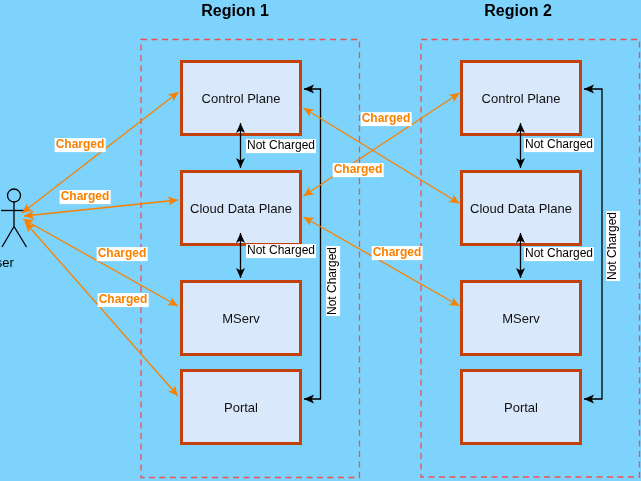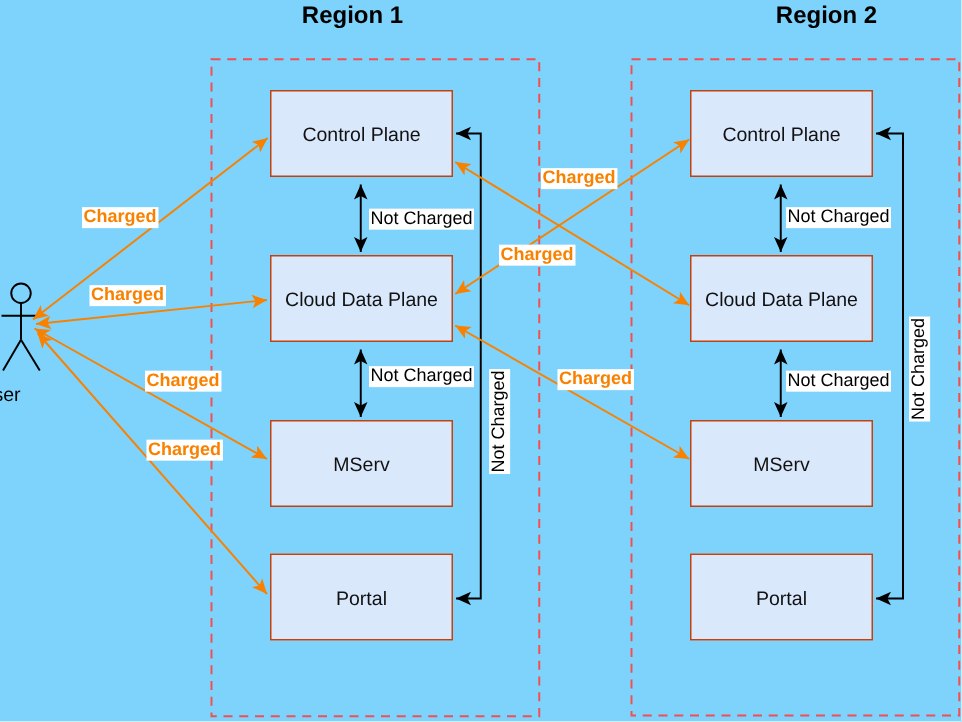--- a/index.html
+++ b/index.html
@@ -9,22 +9,22 @@
   }
   .layer-nodes{position:absolute;inset:0;z-index:1;}
   .layer-svg{position:absolute;inset:0;z-index:5;pointer-events:none;}
   .layer-labels{position:absolute;inset:0;z-index:10;pointer-events:none;}
 
   .region-title{
     position:absolute;transform:translateX(-50%);
     font-size:16px;font-weight:700;color:#000;white-space:nowrap;
   }
   .node{
-    position:absolute;width:122px;height:58px;box-sizing:border-box;
-    background:#DAE8FC;border:1px solid #c2410c;
+    position:absolute;width:122px;height:76px;box-sizing:border-box;
+    background:#DAE8FC;border:3px solid #c2410c;
     display:flex;align-items:center;justify-content:center;
     font-size:13px;color:#111;white-space:nowrap;
   }
   .elbl{
     position:absolute;font-size:12px;line-height:1.15;white-space:nowrap;
     background:#fff;padding:0 1px;
   }
   .elbl.charged{color:#F98100;font-weight:700;}
   .elbl.nc{color:#000;}
   .ctr{transform:translate(-50%,-50%);}
@@ -39,21 +39,21 @@
   .orange-edge{stroke:#F98100;stroke-width:1.3;fill:none;}
   .actor{stroke:#000;stroke-width:1.3;fill:none;}
 </style>
 </head>
 <body>
 
 <div id="canvas">
 
   <div class="layer-nodes">
     <div class="region-title" style="left:235px;top:2px">Region 1</div>
-    <div class="region-title" style="left:551px;top:2px">Region 2</div>
+    <div class="region-title" style="left:518px;top:2px">Region 2</div>
 
     <div class="node" style="left:180px;top:60px">
       <span>Control Plane</span>
       </div>
     <div class="node" style="left:180px;top:170px">
       <span>Cloud Data Plane</span>
       </div>
     <div class="node" style="left:180px;top:280px">
       <span>MServ</span>
       </div>

